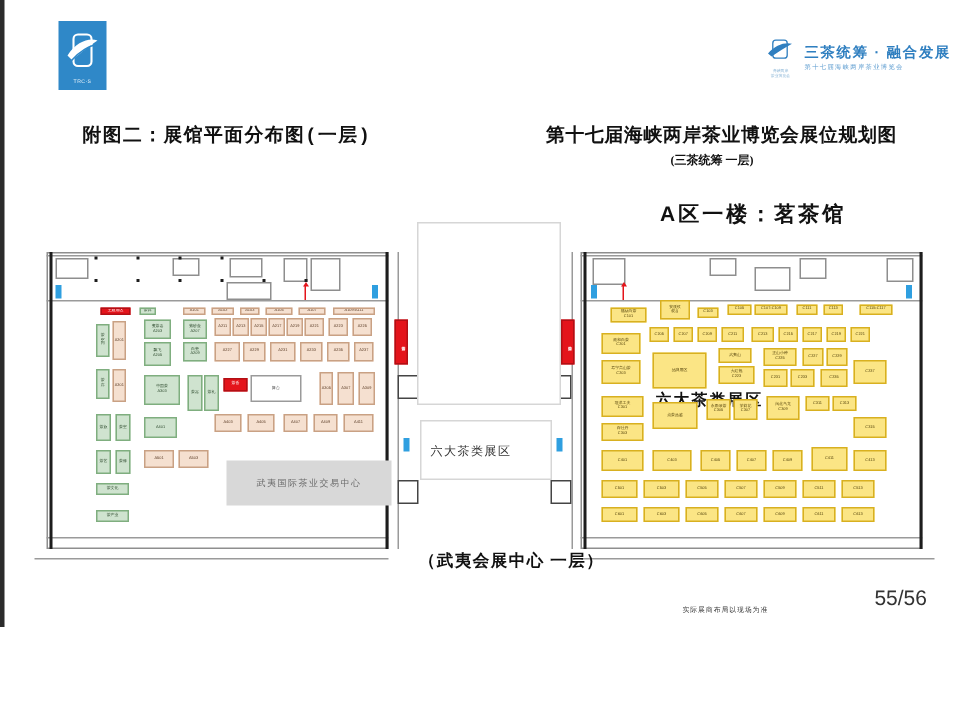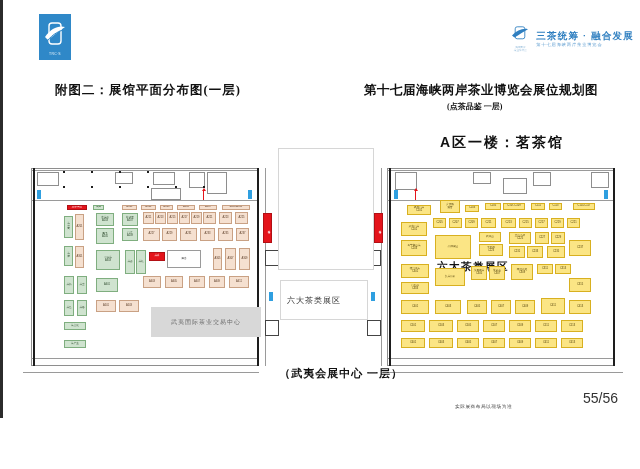--- a/index.html
+++ b/index.html
@@ -54,21 +54,21 @@
     width:42px;height:34px;background:#2f88c8;margin-left:4px;
     color:#bfe0f5;font-size:22px;font-weight:bold;
     display:flex;align-items:center;justify-content:center;
     font-family:"Liberation Serif",serif;
   }
 
   
   .cap-left{
     position:absolute;left:52px;top:82px;
     font-size:12.5px;font-weight:bold;color:#111;
-    font-family:Liberation Serif, serif;
+    font-family:Liberation Mono, monospace;
     letter-spacing:1px;white-space:nowrap;
   }
   .cap-right{
     position:absolute;left:361px;top:82px;
     font-size:12.5px;font-weight:bold;color:#111;
     font-family:"Liberation Serif","DejaVu Serif",serif;
     letter-spacing:.5px;white-space:nowrap;
   }
   .cap-right-sub{
     position:absolute;left:444px;top:101px;
@@ -183,21 +183,21 @@
       <div class="lrm-sub">海峡两岸<br>茶业博览会</div>
     </div>
     <div class="lr-text">
       <div class="lr-main">三茶统筹 · 融合发展</div>
       <div class="lr-sub">第十七届海峡两岸茶业博览会</div>
     </div>
   </div>
 
   <div class="cap-left">附图二：展馆平面分布图(一层)</div>
   <div class="cap-right">第十七届海峡两岸茶业博览会展位规划图</div>
-  <div class="cap-right-sub">(点茶品鉴 一层)</div>
+  <div class="cap-right-sub">(三茶统筹 一层)</div>
 
   <div class="hall-c">A区一楼：茗茶馆</div>
 
   <div class="plan">
 
     <div class="blk hall-box" style="left:28px;top:168px;width:228px;height:198px;"></div>
     <div class="blk thinline" style="left:28px;top:170px;width:228px;height:1px;"></div>
     <div class="blk thinline" style="left:28px;top:200px;width:228px;height:1px;"></div>
     <div class="blk thinline" style="left:28px;top:358px;width:228px;height:1px;"></div>
     <div class="blk wall" style="left:30px;top:168px;width:1.5px;height:198px;"></div>

